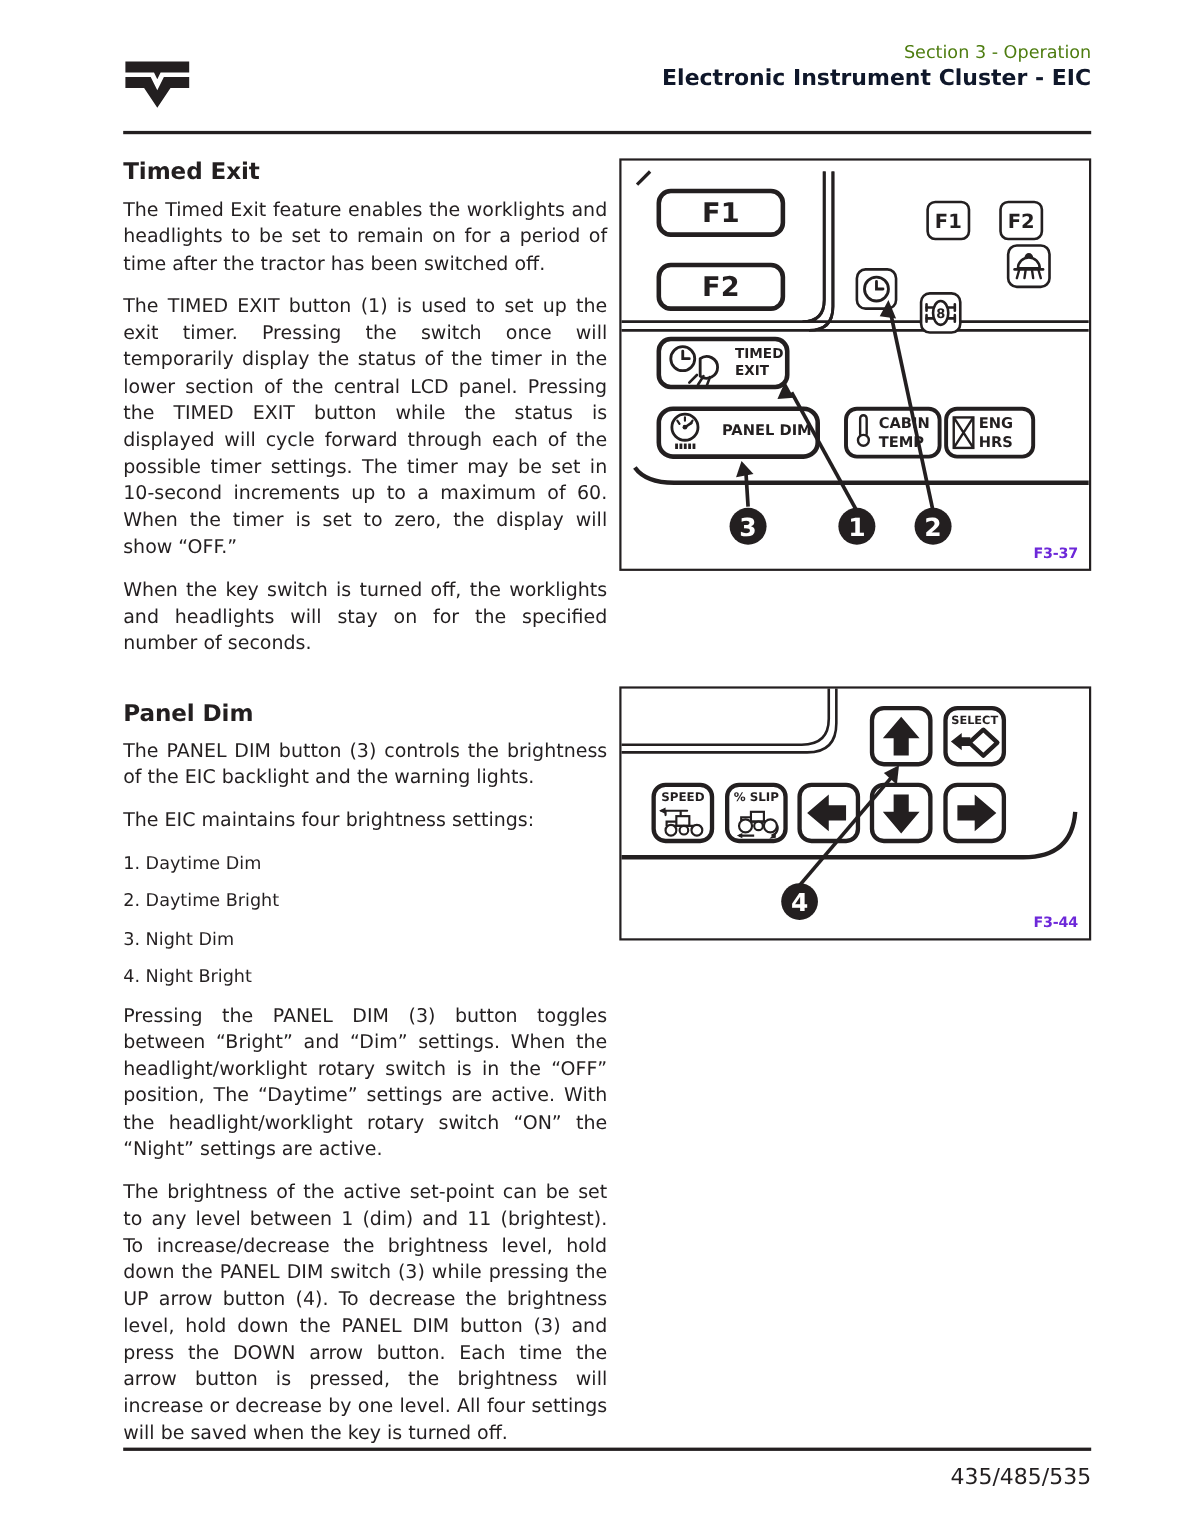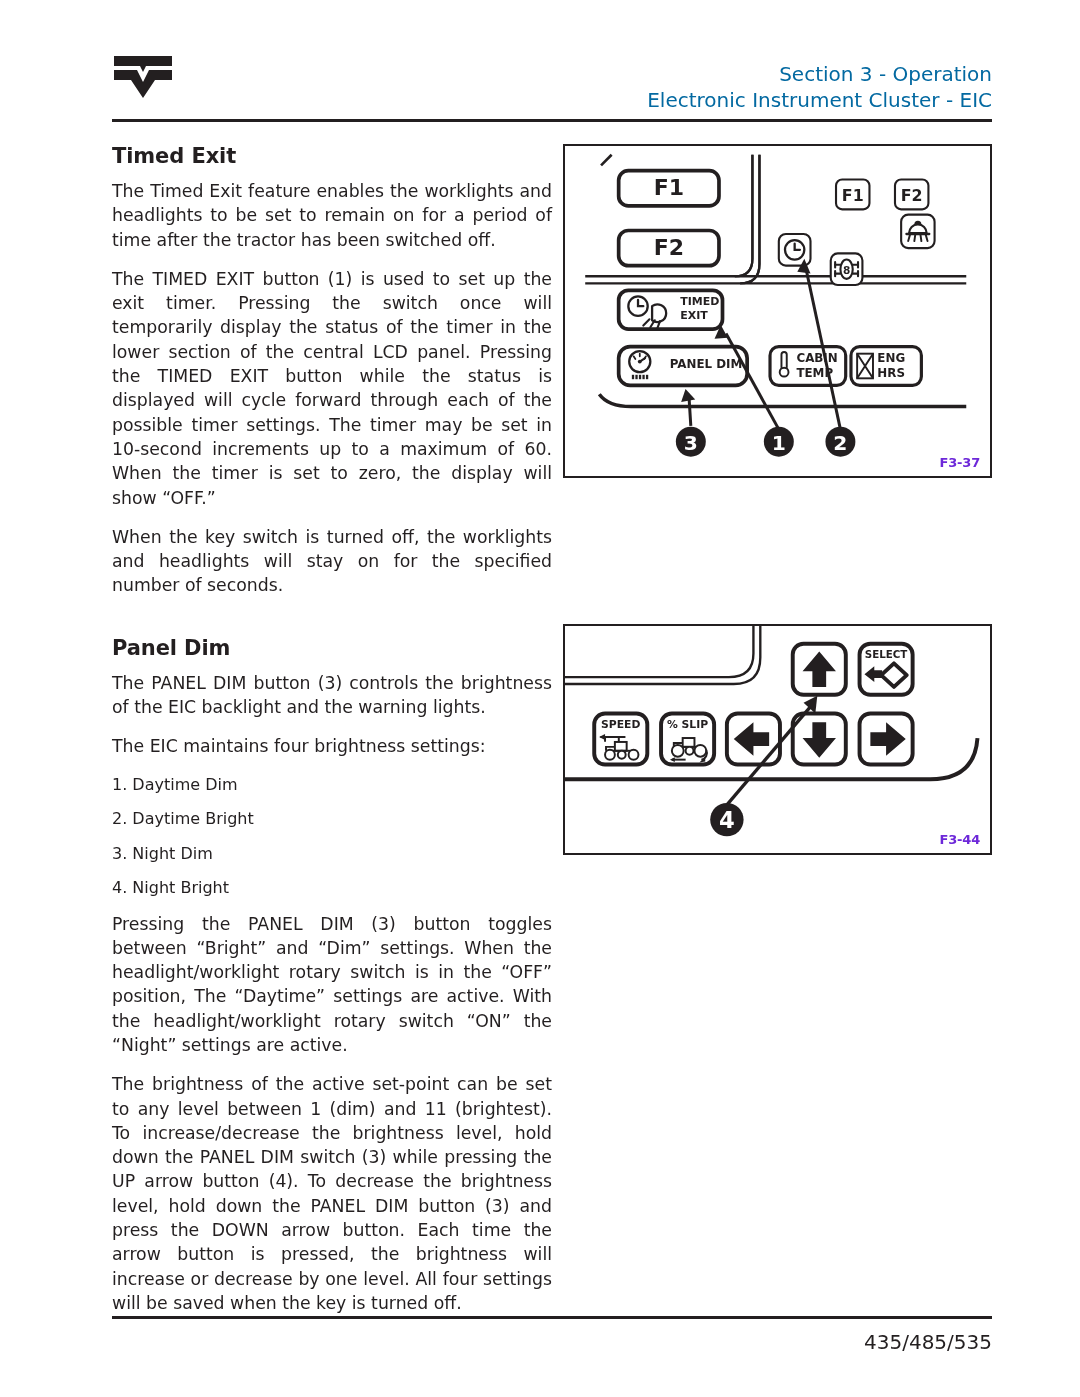--- a/index.html
+++ b/index.html
@@ -37,28 +37,27 @@
     top: 0;
     text-align: right;
     line-height: 1.28;
   }
   .hdr-page {
     font-size: 20px;
     color: #3a3a3c;
     letter-spacing: 0px;
   }
   .hdr-section {
-    font-size: 20px;
-    color: #0369a1;
-    margin-top: 24px;
+    font-size: 16px;
+    color: #4d7c0f;
   }
   .hdr-title {
     font-size: 20px;
-    font-weight: normal;
-    color: #0369a1;
+    font-weight: bold;
+    color: #0f172a;
     text-align: right;
   }
   #header-rule {
     position: absolute;
     left: 112px;
     top: 119px;
     width: 880px;
     height: 3px;
     background: #231f20;
   }
@@ -113,21 +112,21 @@
   }
   .gap-top { margin-top: 20px; }
 
   
   .figure {
     position: absolute;
     border: 2px solid #231f20;
     background: #ffffff;
     box-sizing: border-box;
   }
-  #figure-1 { left: 563px; top: 144px; width: 429px; height: 334px; }
+  #figure-1 { left: 563px; top: 144px; width: 429px; height: 375px; }
   #figure-2 { left: 563px; top: 624px; width: 429px; height: 231px; }
   .fig-caption {
     position: absolute;
     right: 10px;
     bottom: 6px;
     font-size: 13px;
     font-weight: bold;
     color: #6d28d9;
     letter-spacing: -0.2px;
   }

